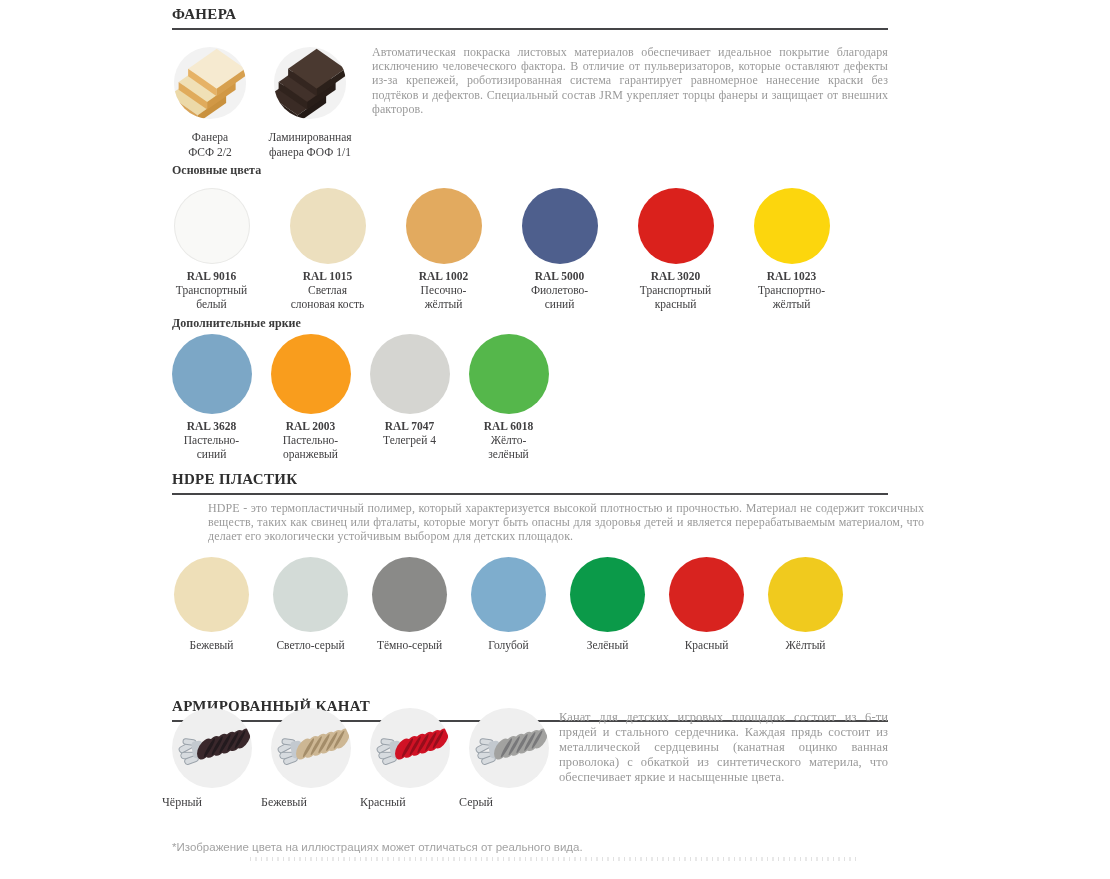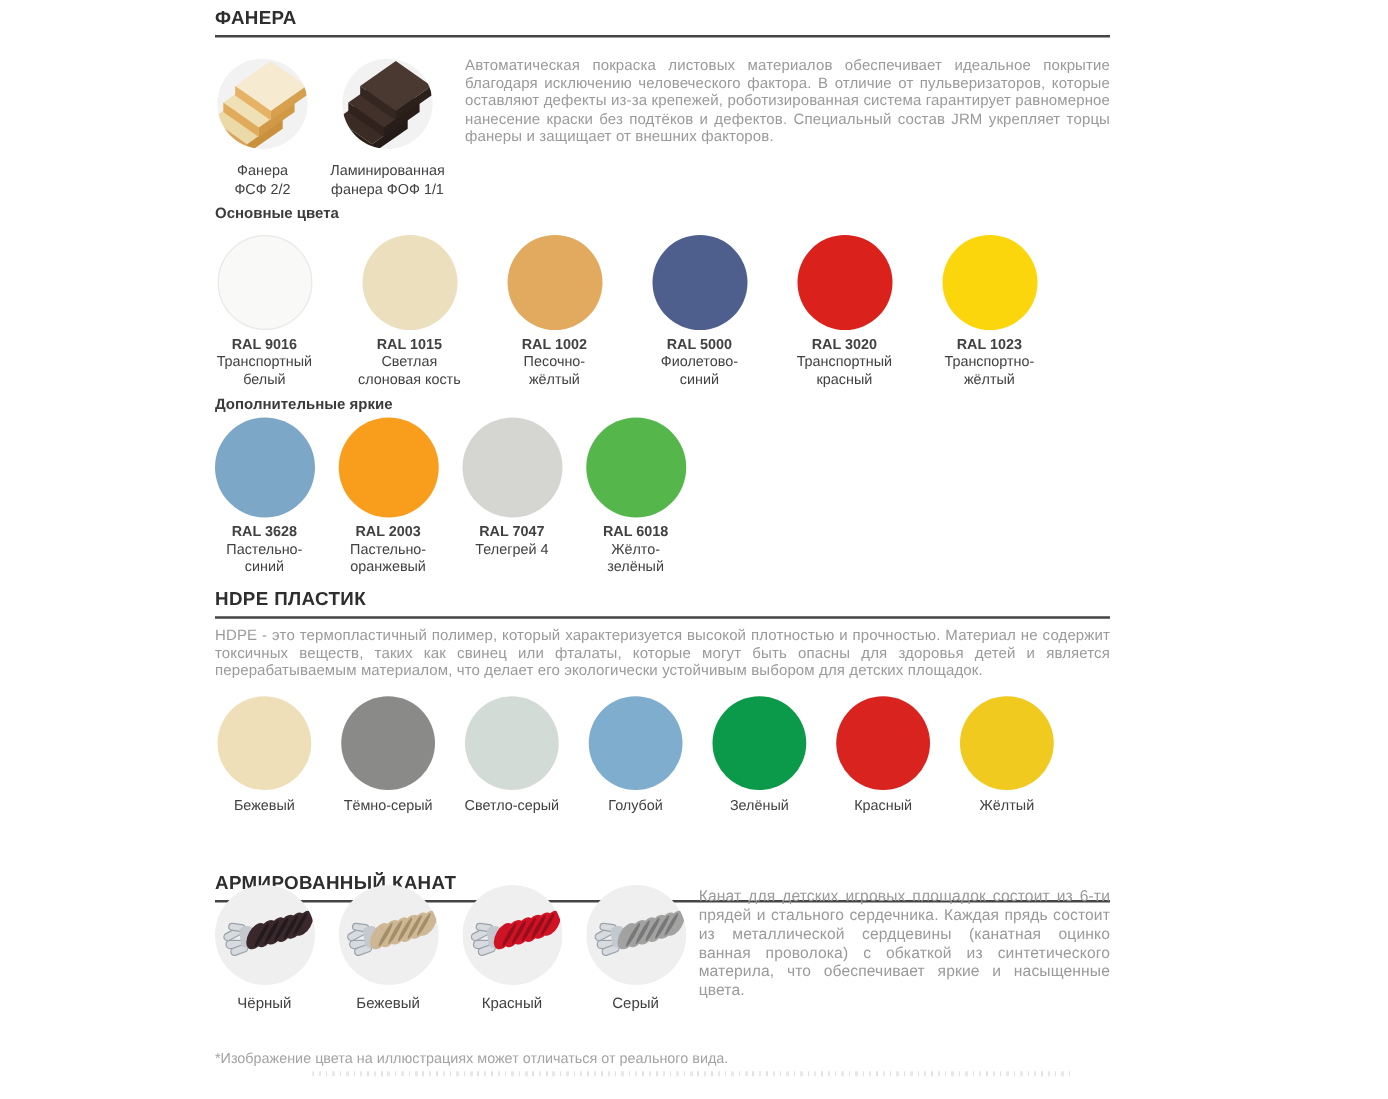--- a/index.html
+++ b/index.html
@@ -1,27 +1,27 @@
 <!DOCTYPE html>
 <html><head>
 <meta charset="utf-8">
 <style>
   html,body{margin:0;padding:0;}
   body{
     width:1110px;height:879px;position:relative;background:#ffffff;
     font-family:"Liberation Sans", sans-serif;color:#414042;overflow:hidden;
   }
-  .page{position:absolute;left:172px;top:0;width:716px;height:789px;}
+  .page{position:absolute;left:172px;top:0;width:716px;height:789px;font-family:Liberation Serif, serif;}
 
   
   .sec-head{position:absolute;left:0;width:716px;border-bottom:2px solid #454547;padding-bottom:5px;}
   .sec-head .t{font-size:15px;font-weight:bold;color:#2e2e2e;letter-spacing:.3px;}
 
   
-  .para{font-size:12px;line-height:14.2px;color:#9a9a9a;text-align:justify;letter-spacing:.1px;}
+  .para{font-size:12px;line-height:14.2px;color:#9a9a9a;text-align:justify;letter-spacing:.1px;margin-left:36px;}
 
   
   .plyrow{position:absolute;top:45px;left:-12px;width:728px;display:flex;}
   .sample{width:100px;text-align:center;}
   .sample svg{width:76px;height:76px;display:block;margin:0 auto;}
   .sample-label{margin-top:9px;font-size:11.5px;line-height:1.32;color:#414042;white-space:pre-line;}
   .ply-para{width:516px;margin-left:12px;padding-top:0;}
 
   
   .grp-label{position:absolute;left:0;font-size:12px;font-weight:bold;color:#3b3b3b;}
@@ -32,21 +32,21 @@
   .circle{border-radius:50%;margin:0 auto;}
   .c76{width:76px;height:76px;}
   .c80{width:80px;height:80px;}
   .c75{width:75px;height:75px;}
   .ring{box-shadow:inset 0 0 0 1px #e9e9e7;}
   .ral{margin-top:6px;font-size:11.5px;font-weight:bold;color:#414042;}
   .cname{margin-top:2px;font-size:11.5px;line-height:1.18;color:#414042;white-space:pre-line;}
 
   
   .roperow{position:absolute;top:708px;left:-10px;width:726px;display:flex;}
-  .ropecell{width:99px;text-align:center;}
+  .ropecell{width:99px;}
   .ropecell svg{width:80px;height:80px;display:block;margin:0 auto;}
   .rope-label{margin-top:7px;font-size:12px;color:#414042;}
   .rope-para{flex:1;margin-left:1px;padding-top:2px;font-size:12.5px;line-height:15px;}
 
   .footnote{position:absolute;left:172px;top:841px;font-size:11.5px;color:#a3a3a3;}
   .cutline{position:absolute;left:250px;top:857px;width:606px;height:4px;opacity:.55;
     background:repeating-linear-gradient(90deg,#c9c9c9 0 1px,transparent 1px 5px,#d6d6d6 5px 7px,transparent 7px 11px);}
 </style>
 </head>
 <body>
@@ -193,26 +193,26 @@
   </div>
 
   <div class="para" style="position:absolute;top:501px;left:0;width:716px;">HDPE - это термопластичный полимер, который характеризуется высокой плотностью и прочностью. Материал не содержит токсичных веществ, таких как свинец или фталаты, которые могут быть опасны для здоровья детей и является перерабатываемым материалом, что делает его экологически устойчивым выбором для детских площадок.</div>
 
   <div class="crow" style="top:557px;">
     <div class="ccell">
       <div class="circle c75" style="background-color: rgb(238, 223, 184);"></div>
       <div class="cname" style="margin-top:7px;">Бежевый</div>
     </div>
     <div class="ccell">
+      <div class="circle c75" style="background-color: rgb(211, 219, 215);"></div>
+      <div class="cname" style="margin-top:7px;">Светло-серый</div>
+    </div>
+    <div class="ccell">
       <div class="circle c75" style="background-color: rgb(138, 138, 136);"></div>
       <div class="cname" style="margin-top:7px;">Тёмно-серый</div>
-    </div>
-    <div class="ccell">
-      <div class="circle c75" style="background-color: rgb(211, 219, 215);"></div>
-      <div class="cname" style="margin-top:7px;">Светло-серый</div>
     </div>
     <div class="ccell">
       <div class="circle c75" style="background-color: rgb(126, 173, 205);"></div>
       <div class="cname" style="margin-top:7px;">Голубой</div>
     </div>
     <div class="ccell">
       <div class="circle c75" style="background-color: rgb(11, 154, 73);"></div>
       <div class="cname" style="margin-top:7px;">Зелёный</div>
     </div>
     <div class="ccell">

